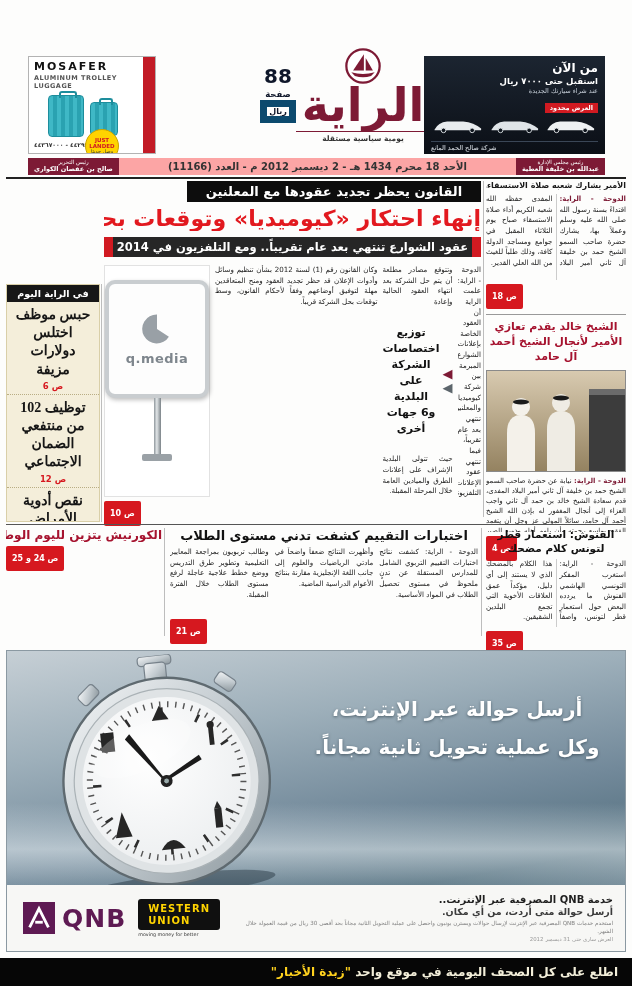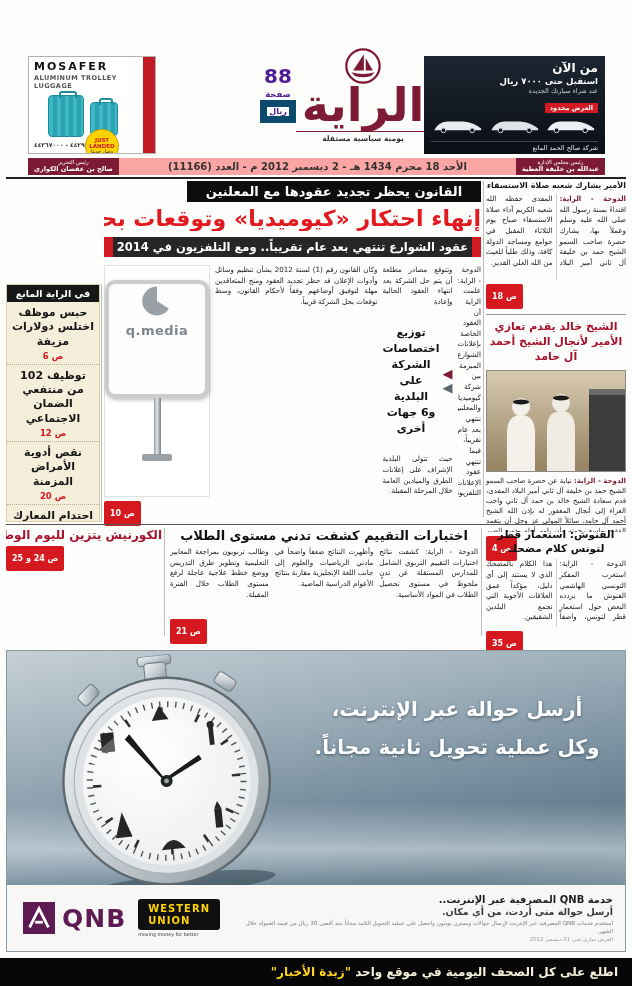--- a/index.html
+++ b/index.html
@@ -22,40 +22,40 @@
   .case:before { content:""; position:absolute; top:-5px; left:30%; width:40%; height:5px;
                  border:2px solid #1d8d9c; border-bottom:none; border-radius:3px 3px 0 0; }
   .m-badge { position:absolute; right:20px; top:36px; width:34px; height:34px; border-radius:50%;
              background:#ffd300; border:1px solid #caa400; display:flex; flex-direction:column;
              align-items:center; justify-content:center; line-height:1.1; }
   .m-badge .b1 { font-size:5.5px; font-weight:bold; color:#d11a21; }
   .m-badge .b2 { font-size:5px; color:#333; }
   .m-phone { font-size:6px; color:#333; margin-top:4px; font-weight:bold; }
   .m-ribbon { position:absolute; right:0; top:0; bottom:0; width:12px; background:#c21b26; }
 
-  .pages-badge { position:absolute; left:260px; top:66px; width:36px; text-align:center; color:#4c1d95; }
+  .pages-badge { position:absolute; left:260px; top:66px; width:36px; text-align:center; color:#0f172a; }
   .pb-num { font-size:20px; font-weight:bold; line-height:1; }
   .pb-word { font-size:8.5px; font-weight:bold; margin-top:3px; }
   .pb-price { font-size:8px; font-weight:bold; border:7px solid #0c4a6e; margin-top:0; padding:0 2px; display:inline-block; }
 
   .logo-block { position:absolute; left:296px; top:48px; width:134px; text-align:center; }
   .logo-emblem { display:block; margin:0 auto; }
   .logo-title { font-size:46px; font-weight:bold; color:#7d1a35; line-height:.95; }
   .logo-tagline { font-size:7.5px; font-weight:bold; color:#333; border-top:1px solid #7d1a35; margin-top:3px; padding-top:2px; }
 
   .ad-car { position:absolute; left:424px; top:56px; width:181px; height:98px; padding:5px 7px 16px;
             background:linear-gradient(180deg,#1c2531 0%,#0b0f16 100%); color:#fff; overflow:hidden; }
   .car-lead { font-size:12px; font-weight:bold; }
   .car-line1 { font-size:8.5px; font-weight:bold; margin-top:1px; }
   .car-line2 { font-size:6.5px; color:#c8d0da; margin-top:1px; }
   .car-offer { display:inline-block; background:#d11a21; color:#fff; font-size:6.5px; font-weight:bold;
                padding:1px 5px; margin-top:2px; }
   .car-cars { display:flex; gap:3px; margin-top:2px; direction:ltr; }
   .car-dealer { position:absolute; bottom:2px; left:7px; right:7px; border-top:1px solid #3a4656;
-                font-size:6.5px; text-align:right; color:#e4e9ef; padding-top:2px; }
+                font-size:6.5px; text-align:left; color:#e4e9ef; padding-top:2px; }
 
   .info-bar { position:absolute; left:28px; top:158px; width:577px; height:17px; display:flex; }
   .ib-block { background:#7d1a35; color:#fff; padding:1px 6px; text-align:center; line-height:1.2; }
   .ib-label { font-size:5.5px; }
   .ib-name { font-size:6.5px; font-weight:bold; }
   .ib-center { flex:1; display:flex; align-items:center; justify-content:center; background:#fca5a5;
                font-size:10px; font-weight:bold; color:#333; }
 
   
   .center-main { position:absolute; left:104px; top:181px; width:377px; }
@@ -72,21 +72,21 @@
   .mid { width:88px; display:flex; flex-direction:column; justify-content:space-between; }
   .mid .tcol { width:auto; }
   .dist { display:flex; align-items:center; gap:3px; margin:5px 0; }
   .dist-arrows { display:flex; flex-direction:column; font-size:13px; line-height:1.05; }
   .ar1 { color:#7d1a35; } .ar2 { color:#5d666c; }
   .dist-text { flex:1; text-align:center; font-weight:bold; font-size:11px; line-height:1.45; color:#111; }
   .figure { width:146px; background:#fff; border:1px solid #e2e2e2; display:flex; flex-direction:column;
             align-items:center; padding-top:14px; }
   .sign { width:104px; height:118px; border:4px solid #c9cdd0; border-radius:10px; background:#fdfdfd;
           box-shadow:1px 2px 4px rgba(0,0,0,.25); display:flex; flex-direction:column; align-items:center;
-          gap:5px; direction:ltr; }
+          justify-content:center; gap:5px; direction:ltr; }
   .qm-text { font-size:13px; font-weight:bold; color:#7e868d; letter-spacing:.5px; }
   .pole { width:7px; height:56px; background:linear-gradient(90deg,#8f979c,#e2e6e8 40%,#7a8287); }
   .base { width:30px; height:7px; background:#9aa1a6; border-radius:2px; }
   .ptag { display:inline-block; background:#d6181f; color:#fff; font-size:8px; font-weight:bold;
           padding:8px 6px; border-radius:2px; }
   .tagrow { text-align:left; margin-top:4px; }
 
   
   .right-col { position:absolute; left:486px; top:181px; width:140px; }
   .rc-title { font-size:8px; font-weight:bold; text-align:center; white-space:nowrap; overflow:hidden; }
@@ -96,21 +96,21 @@
   .rc-div { height:1px; background:#999; margin:5px 0; }
   .sheikh-title { color:#a6132f; font-size:11px; font-weight:bold; text-align:center; line-height:1.35; }
   .photo { margin-top:5px; width:140px; height:102px; border:1px solid #8a8a8a; overflow:hidden; }
   .caption { margin-top:4px; font-size:7px; line-height:1.45; text-align:justify; height:56px; overflow:hidden; }
 
   
   .sidebar { position:absolute; left:6px; top:284px; width:94px; height:238px; background:#f4eeda;
              border:1px solid #d9cfa8; overflow:hidden; }
   .sb-head { background:#171717; color:#fff; font-size:9.5px; font-weight:bold; text-align:center; padding:3px 0; }
   .sb-item { padding:4px 5px 3px; border-bottom:1px dotted #b9ad84; text-align:center; }
-  .sb-title { font-size:11px; font-weight:bold; color:#161616; line-height:1.3; }
+  .sb-title { font-size:14px; font-weight:bold; color:#161616; line-height:1.3;font-family:Liberation Serif, serif; }
   .sb-page { margin-top:2px; font-size:8.5px; font-weight:bold; color:#d6181f; }
 
   
   .low-sec { position:absolute; top:528px; }
   .corniche { left:6px; width:156px; }
   .exams { left:170px; width:308px; }
   .fannoush { left:486px; width:140px; }
   .low-title { font-size:13px; font-weight:bold; text-align:center; color:#111; white-space:nowrap; overflow:hidden; }
   .corniche .low-title { color:#a6132f; font-size:12px; }
   .fannoush .low-title { font-size:10.5px; white-space:normal; line-height:1.3; }
@@ -298,21 +298,21 @@
       </svg>
     </div>
     <div class="caption">
       <span class="lead">الدوحة - الراية:</span>
       <span>نيابة عن حضرة صاحب السمو الشيخ حمد بن خليفة آل ثاني أمير البلاد المفدى، قدم سعادة الشيخ خالد بن حمد آل ثاني واجب العزاء إلى أنجال المغفور له بإذن الله الشيخ أحمد آل حامد، سائلاً المولى عز وجل أن يتغمد الفقيد بواسع رحمته وأن يلهم أهله وذويه الصبر والسلوان.</span>
     </div>
     <div class="tagrow"><span class="ptag">ص 4</span></div>
   </div>
 
   <div class="sidebar">
-    <div class="sb-head">في الراية المانع</div>
+    <div class="sb-head">في الراية اليوم</div>
     <div class="sb-item">
       <div class="sb-title">حبس موظف اختلس دولارات مزيفة</div>
       <div class="sb-page">ص 6</div>
     </div>
     <div class="sb-item">
       <div class="sb-title">توظيف 102 من منتفعي الضمان الاجتماعي</div>
       <div class="sb-page">ص 12</div>
     </div>
     <div class="sb-item">
       <div class="sb-title">نقص أدوية الأمراض المزمنة</div>

